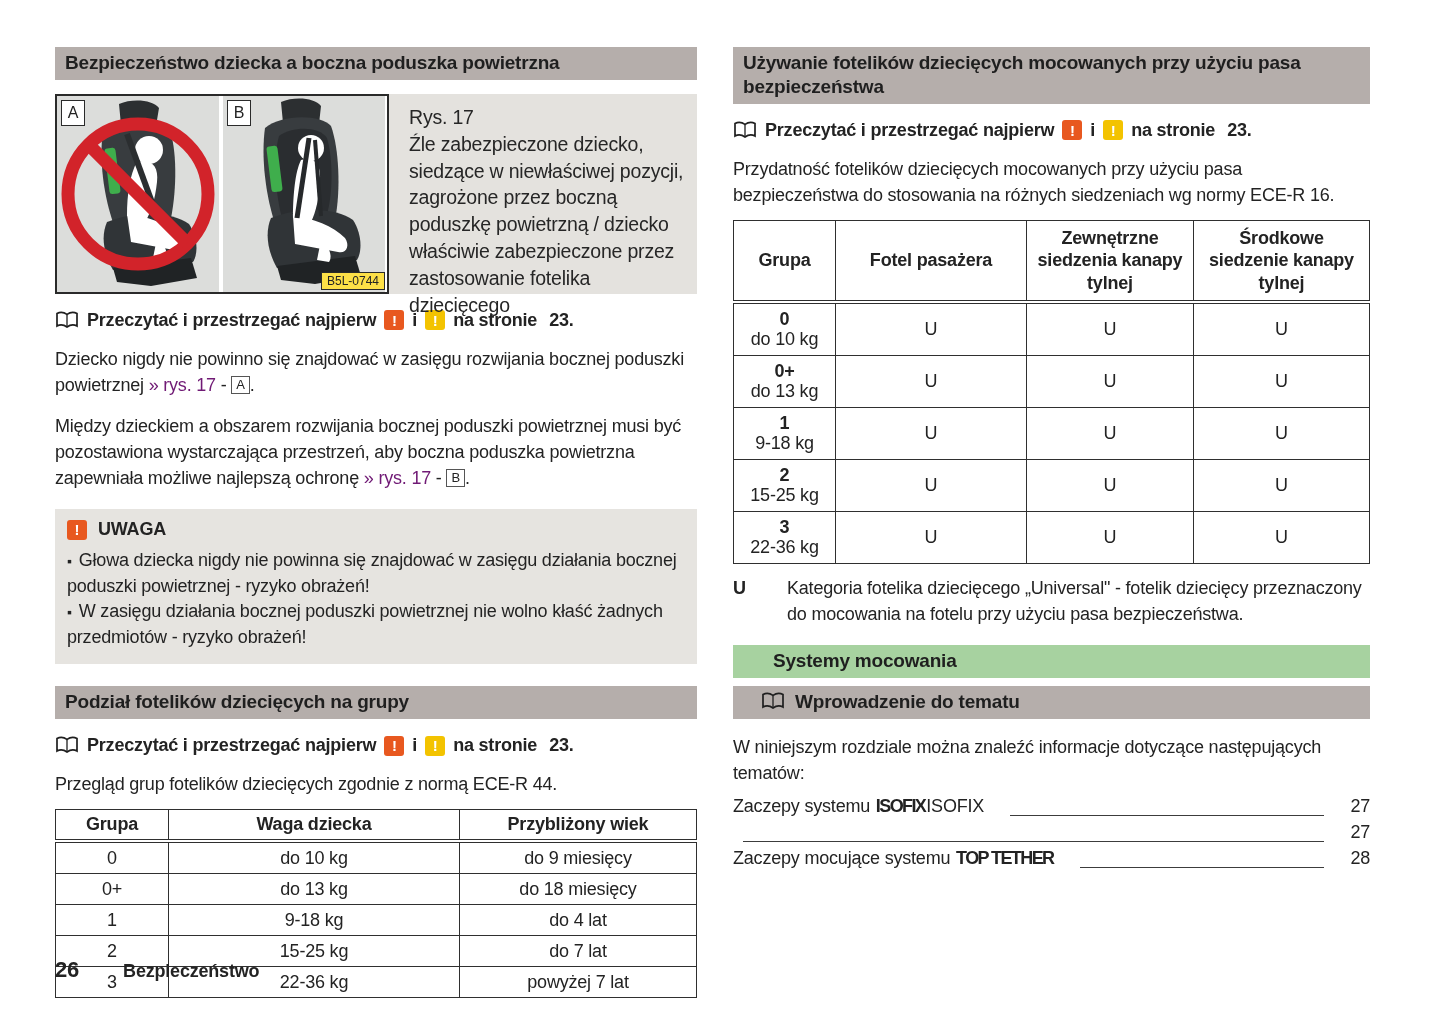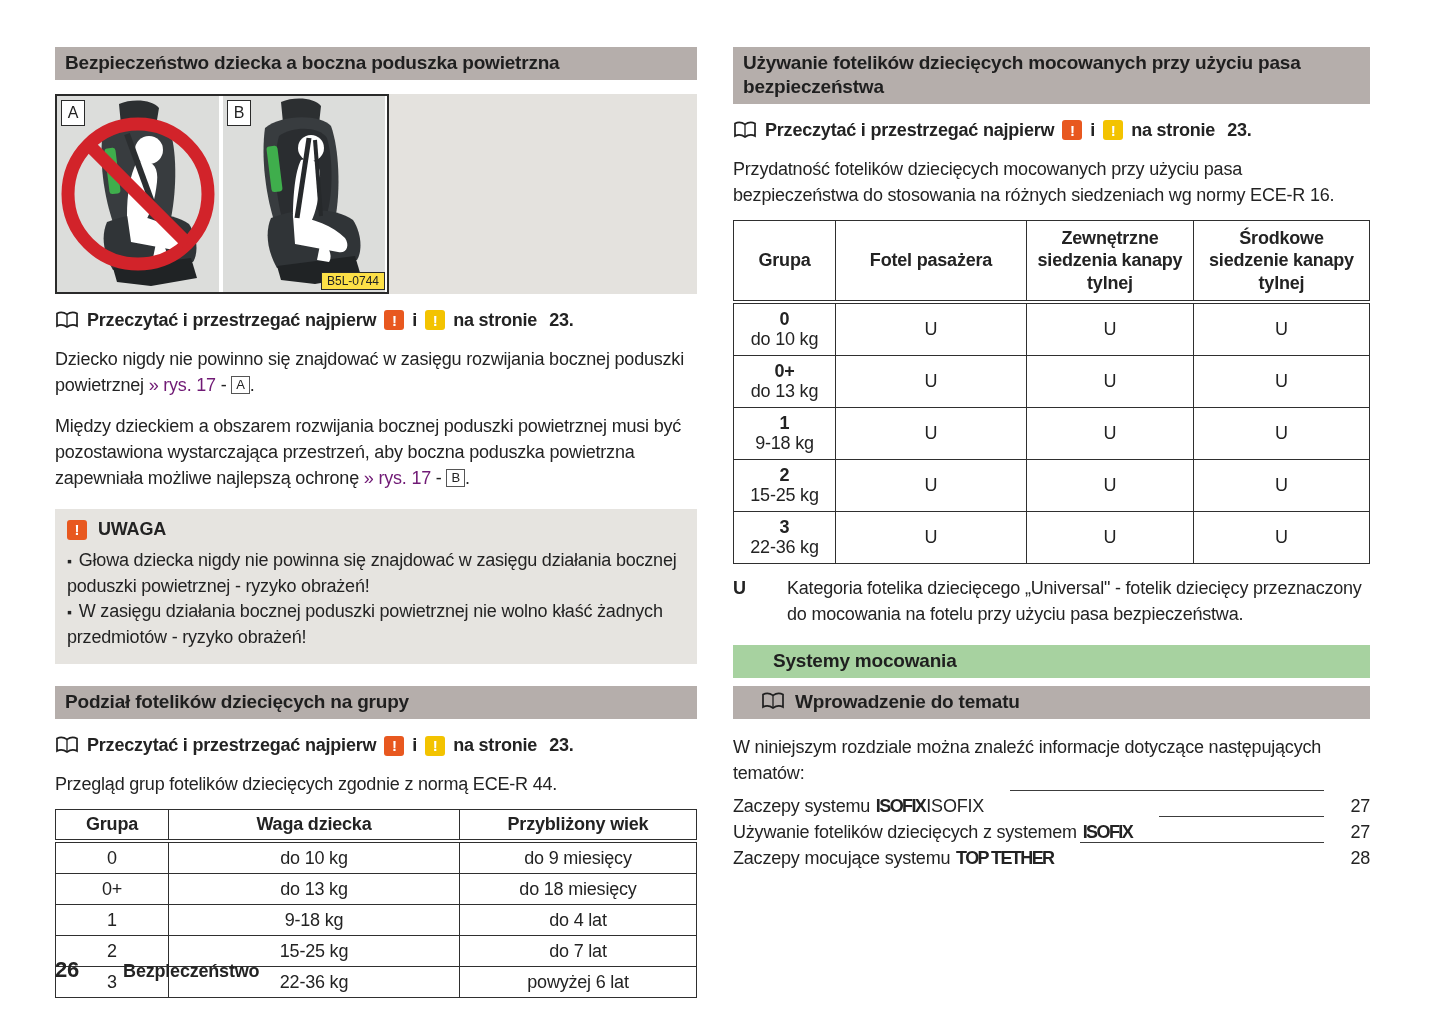--- a/index.html
+++ b/index.html
@@ -74,21 +74,21 @@
   .grp-b{font-weight:bold;display:block;line-height:1.15;}
   .grp-w{display:block;line-height:1.2;}
   .rtable td{height:47px;}
   .rtable th{height:auto;padding:6px 4px;line-height:1.25;}
 
   .u-note{display:flex;margin-top:12px;font-size:18px;line-height:1.42;}
   .u-note .sym{font-weight:bold;width:54px;flex:none;}
 
   
   .toc{margin-top:8px;}
-  .toc-row{display:flex;align-items:flex-start;font-size:18px;line-height:1.44;gap:16px;}
+  .toc-row{display:flex;align-items:flex-end;font-size:18px;line-height:1.44;gap:16px;}
   .leader{flex:1;border-bottom:1.3px solid #3c3c3c;margin:0 10px;transform:translateY(-4px);}
   .toc-page{flex:none;}
   .brand{font-weight:bold;letter-spacing:-1.6px;margin:0 1px;}
 
   .mt8{margin-top:8px;} .mt18{margin-top:18px;} .mt22{margin-top:22px;}
 
   .footer{position:absolute;left:55px;top:957px;display:flex;align-items:baseline;gap:44px;}
   .footer .fpage{font-size:22px;font-weight:bold;}
   .footer .fsec{font-size:18px;font-weight:bold;}
 </style>
@@ -143,20 +143,24 @@
           <circle cx="88" cy="52" r="13" fill="#ffffff"></circle>
           <path d="M78,64 C92,60 98,68 97,84 C96,102 93,116 88,126 L70,122 C70,100 72,76 78,64 Z" fill="#ffffff"></path>
           <path d="M70,120 C90,122 110,130 122,142 C127,149 124,158 115,156 L72,148 Z" fill="#ffffff"></path>
           <path d="M98,144 C106,150 110,160 106,166 L94,164 Z" fill="#ffffff"></path>
 
           <path d="M86,42 L74,122" stroke="#26292b" stroke-width="5" fill="none"></path>
           <path d="M92,44 L98,120" stroke="#26292b" stroke-width="4" fill="none"></path>
         </svg>
       </div>
       <div class="img-code">B5L-0744</div>
+    </div>
+    <div class="fig-caption">
+      <span class="cap-title">Rys. 17</span>
+      <span>Źle zabezpieczone dziecko, siedzące w niewłaściwej pozycji, zagrożone przez boczną poduszkę powietrzną / dziecko właściwie zabezpieczone przez zastosowanie fotelika dziecięcego</span>
     </div>
   </div>
 
   <div class="read-note">
     <span class="book-icon">
       <svg width="24" height="19" viewBox="0 0 24 19">
           <path d="M2 2.5 C5 0.8 9 1.2 12 3.4 C15 1.2 19 0.8 22 2.5 L22 15 C19 13.4 15 13.8 12 16 C9 13.8 5 13.4 2 15 Z" fill="none" stroke="#1f1f1f" stroke-width="1.7"></path>
           <path d="M12 3.4 L12 16" stroke="#1f1f1f" stroke-width="1.3" fill="none"></path>
         </svg>
     </span>
@@ -229,21 +233,21 @@
         <td>do 4 lat</td>
       </tr>
       <tr>
         <td>2</td>
         <td>15-25 kg</td>
         <td>do 7 lat</td>
       </tr>
       <tr>
         <td>3</td>
         <td>22-36 kg</td>
-        <td>powyżej 6 lat</td>
+        <td>powyżej 7 lat</td>
       </tr>
     </tbody>
   </table>
 </div>
 
 <div class="col col-right">
 
   <div class="section-bar">
     <span>Używanie fotelików dziecięcych mocowanych przy użyciu pasa bezpieczeństwa</span>
   </div>
@@ -344,21 +348,20 @@
 
   <p class="body">W niniejszym rozdziale można znaleźć informacje dotyczące następujących tematów:</p>
 
   <div class="toc">
     <div class="toc-row">
       <span><span>Zaczepy systemu </span><span class="brand">ISOFIX</span><span>ISOFIX</span></span>
       <span class="leader"></span>
       <span class="toc-page">27</span>
     </div>
     <div class="toc-row">
-      <span><span>Używanie fotelików dziecięcych z systemem </span><span class="brand">ISOFIX</span><span></span></span>
       <span class="leader"></span>
       <span class="toc-page">27</span>
     </div>
     <div class="toc-row">
       <span><span>Zaczepy mocujące systemu </span><span class="brand">TOP TETHER</span><span></span></span>
       <span class="leader"></span>
       <span class="toc-page">28</span>
     </div>
   </div>
 </div>

